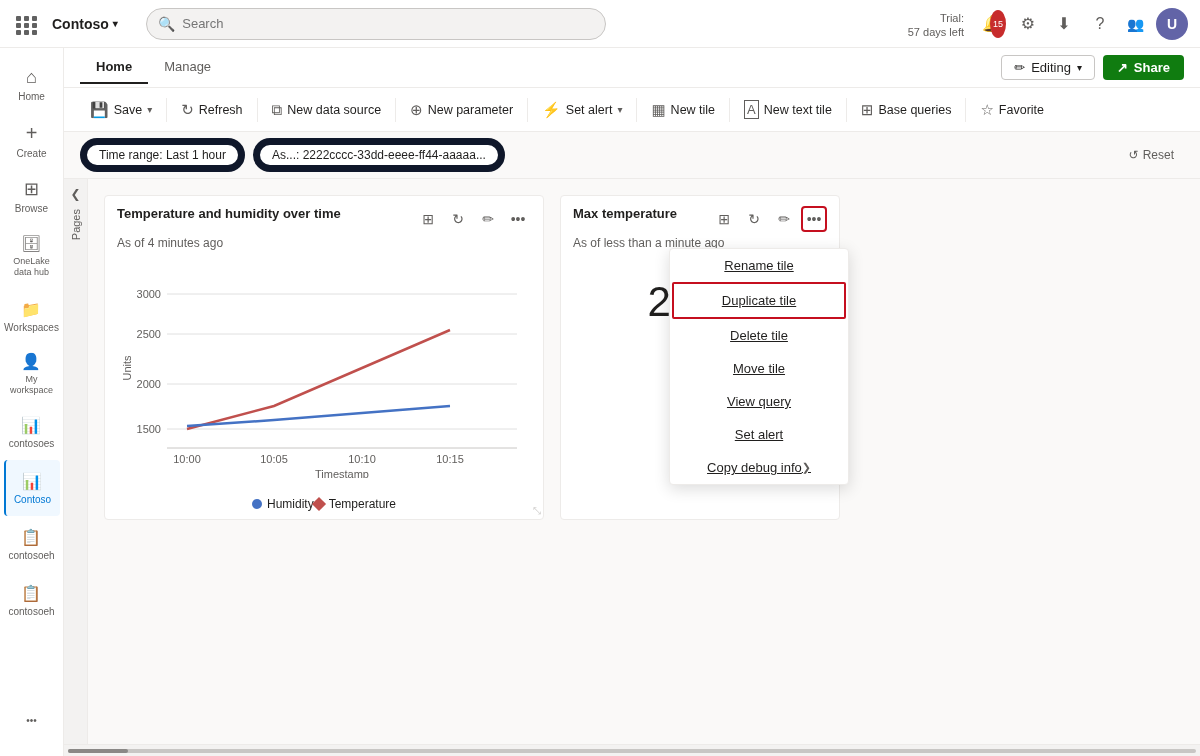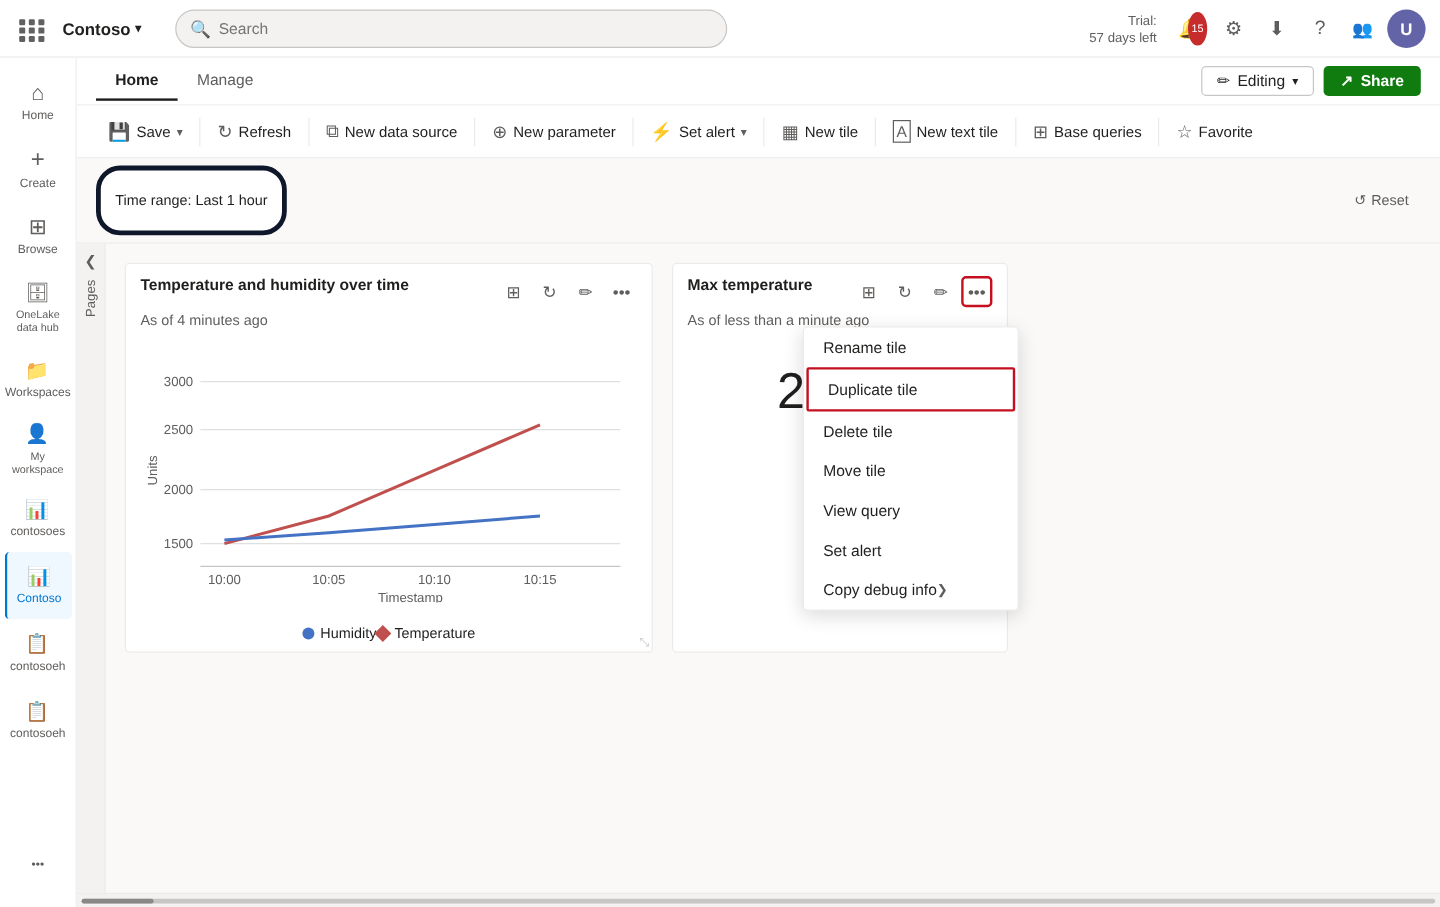--- a/index.html
+++ b/index.html
@@ -126,21 +126,21 @@
     .filter-bar {
       background: #faf9f8;
       border-bottom: 1px solid #edebe9;
       display: flex;
       align-items: center;
       padding: 6px 16px;
       gap: 8px;
       flex-shrink: 0;
     }
     .filter-pill {
-      display: flex; align-items: flex-end; gap: 4px; padding: 18px 12px; background: #fff; border: 4px solid #0f172a; border-radius: 20px; font-size: 12px; cursor: pointer; color: #201f1e;
+      display: flex; align-items: flex-end; gap: 4px; padding: 3px 12px; background: #fff; border: 7px solid #0f172a; border-radius: 20px; font-size: 12px; cursor: pointer; color: #201f1e;
     }
     .reset-btn {
       margin-left: auto; display: flex; align-items: center; gap: 4px; padding: 3px 10px; border: none; background: transparent; cursor: pointer; font-size: 12px; color: #605e5c; border-radius: 4px;
     }
 
     
     .dashboard {
       flex: 1;
       display: flex;
       overflow: hidden;
@@ -239,22 +239,22 @@
       right: -10px;
       width: 180px;
       background: #fff;
       border: 1px solid #edebe9;
       border-radius: 4px;
       box-shadow: 0 4px 16px rgba(0,0,0,0.14);
       z-index: 100;
       overflow: visible;
     }
     .context-menu-item {
-      display: flex; align-items: center; justify-content: flex-start;
-      padding: 9px 16px; font-size: 13px; color: #201f1e; cursor: pointer;
+      display: flex; align-items: center; justify-content: center;
+      padding: 9px 16px; font-size: 13px; color: #201f1e; cursor: pointer; text-decoration: underline;
     }
     .context-menu-item.highlighted {
       border: 2px solid #c50f1f;
       margin: 0 2px;
       border-radius: 2px;
     }
     .chevron-right { font-size: 11px; color: #605e5c; }
 
     
     .scroll-bar {
@@ -439,20 +439,23 @@
       <button class="toolbar-btn">
         <span class="btn-icon">☆</span>
         <span>Favorite</span>
       </button>
     </div>
 
     <div class="filter-bar">
       <div class="filter-pill">
         <span>Time range: Last 1 hour</span>
       </div>
+      <div class="filter-pill">
+        <span>As...: 2222cccc-33dd-eeee-ff44-aaaaa...</span>
+      </div>
       <button class="reset-btn">
         <span>↺</span>
         <span>Reset</span>
       </button>
     </div>
 
     <div class="dashboard">
 
       <div class="pages-sidebar">
         <span class="pages-arrow">❮</span>

